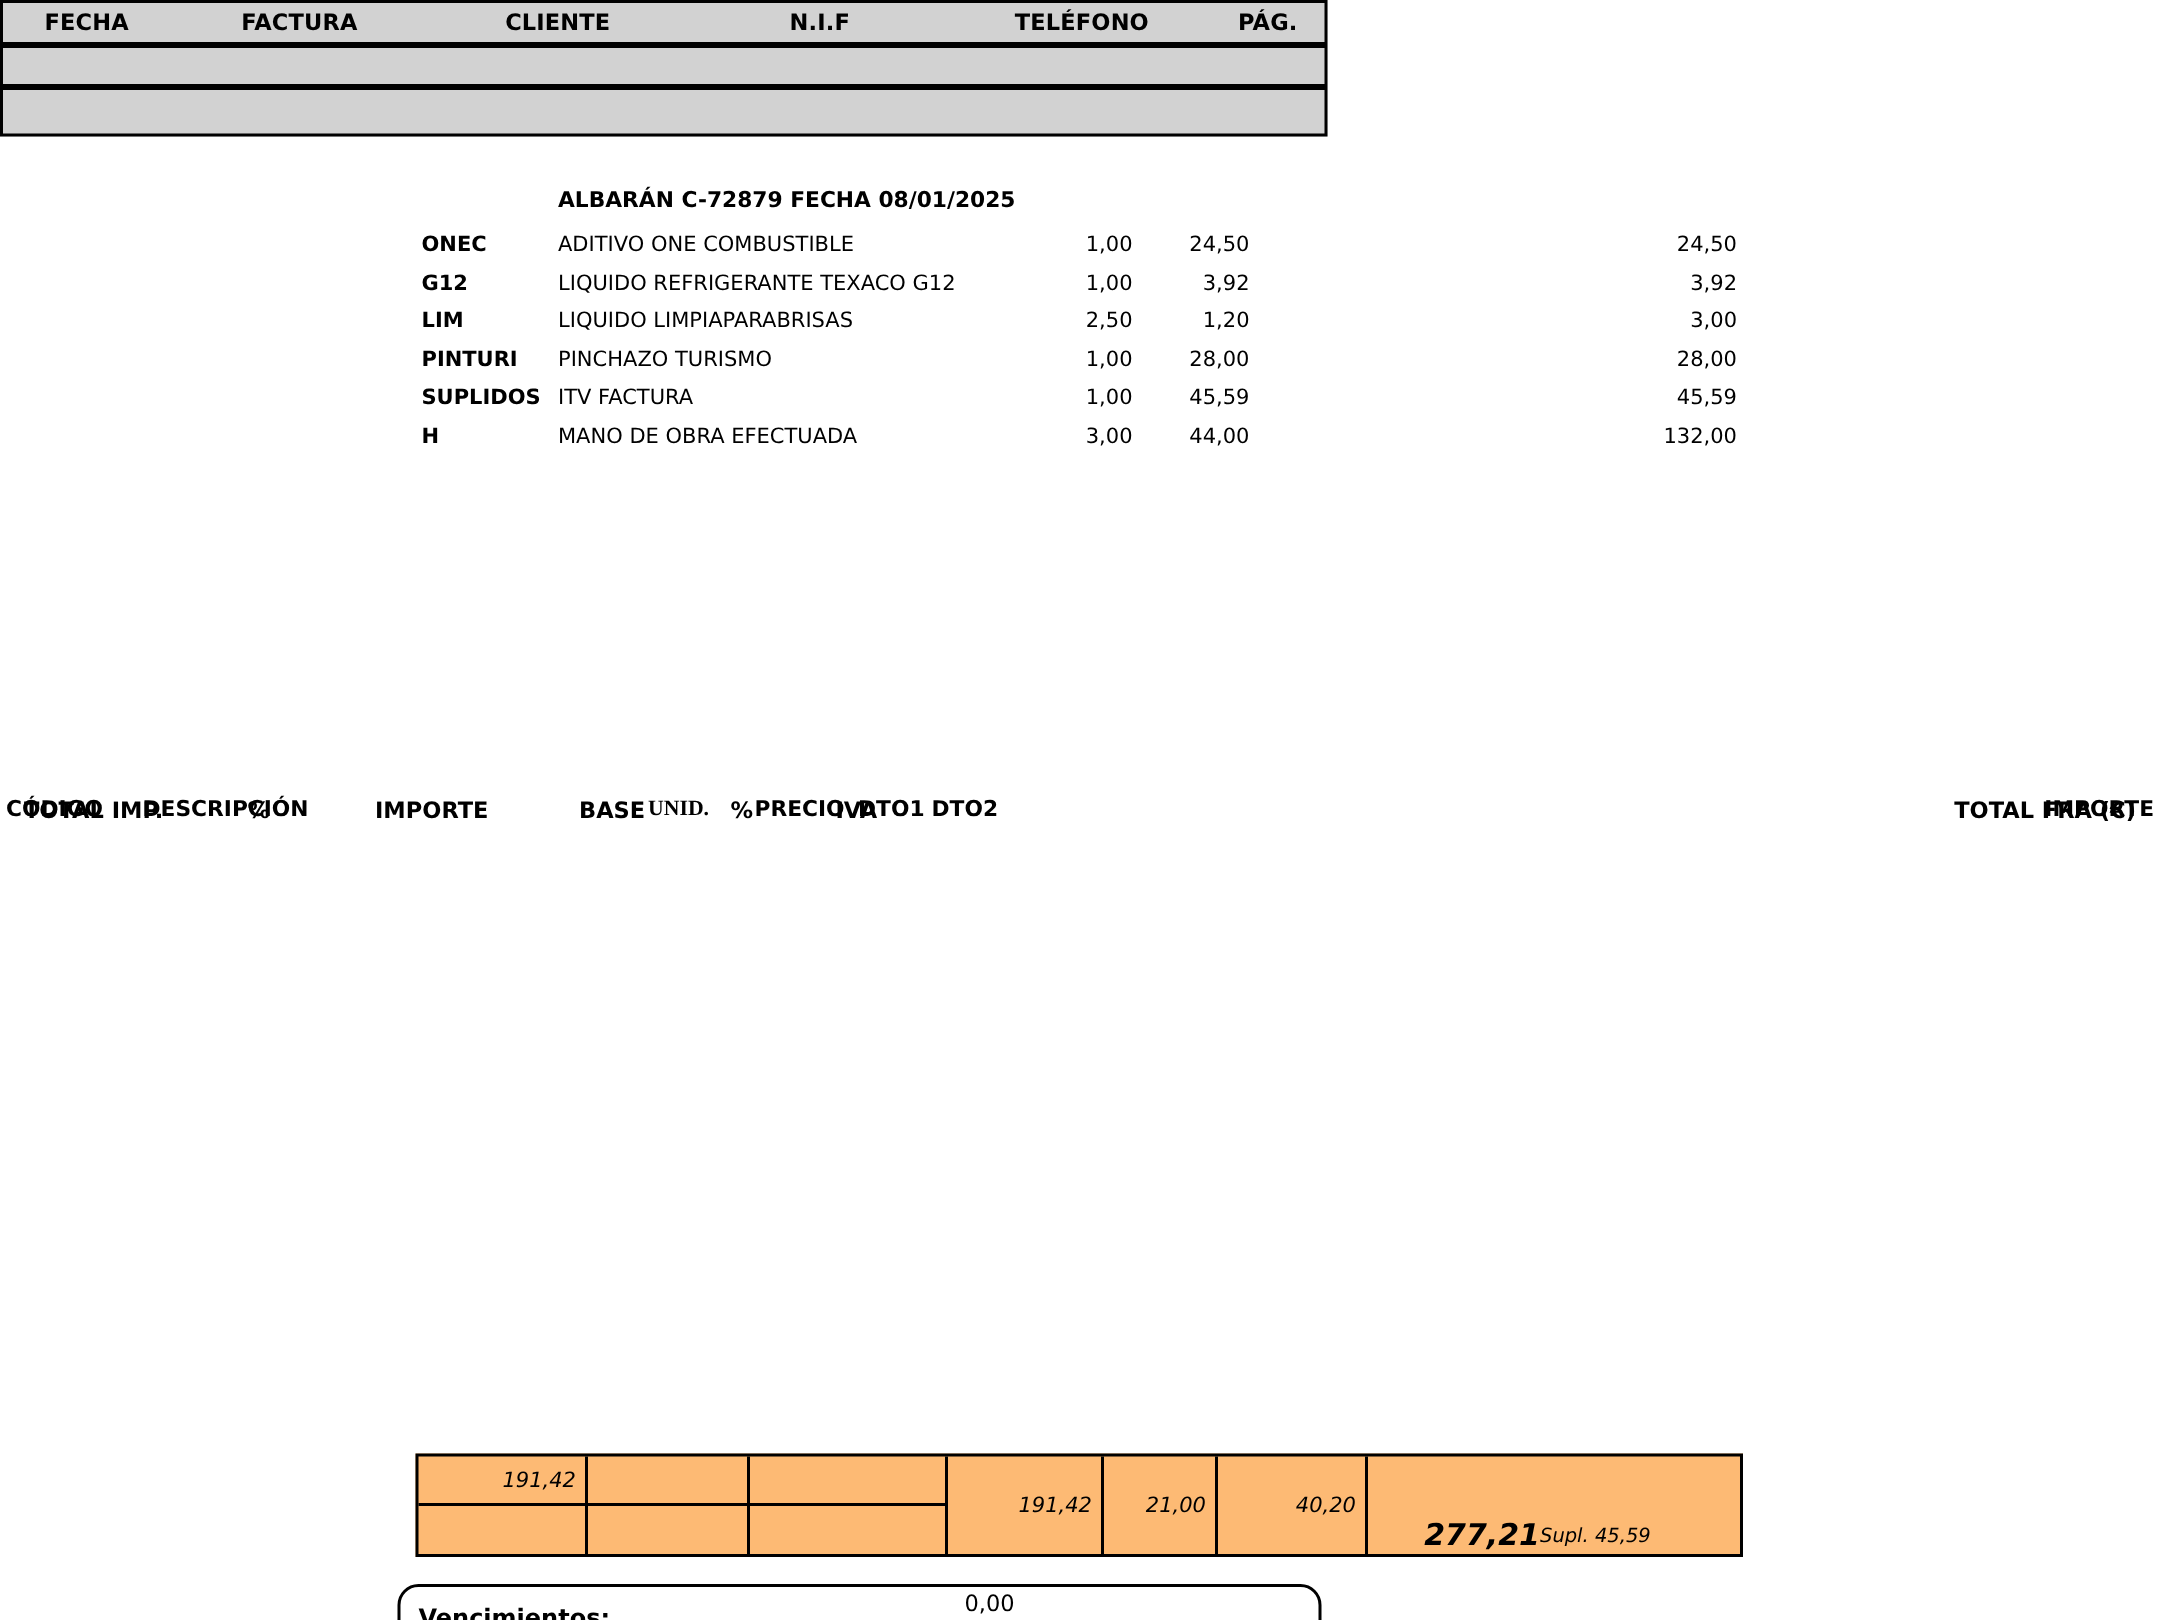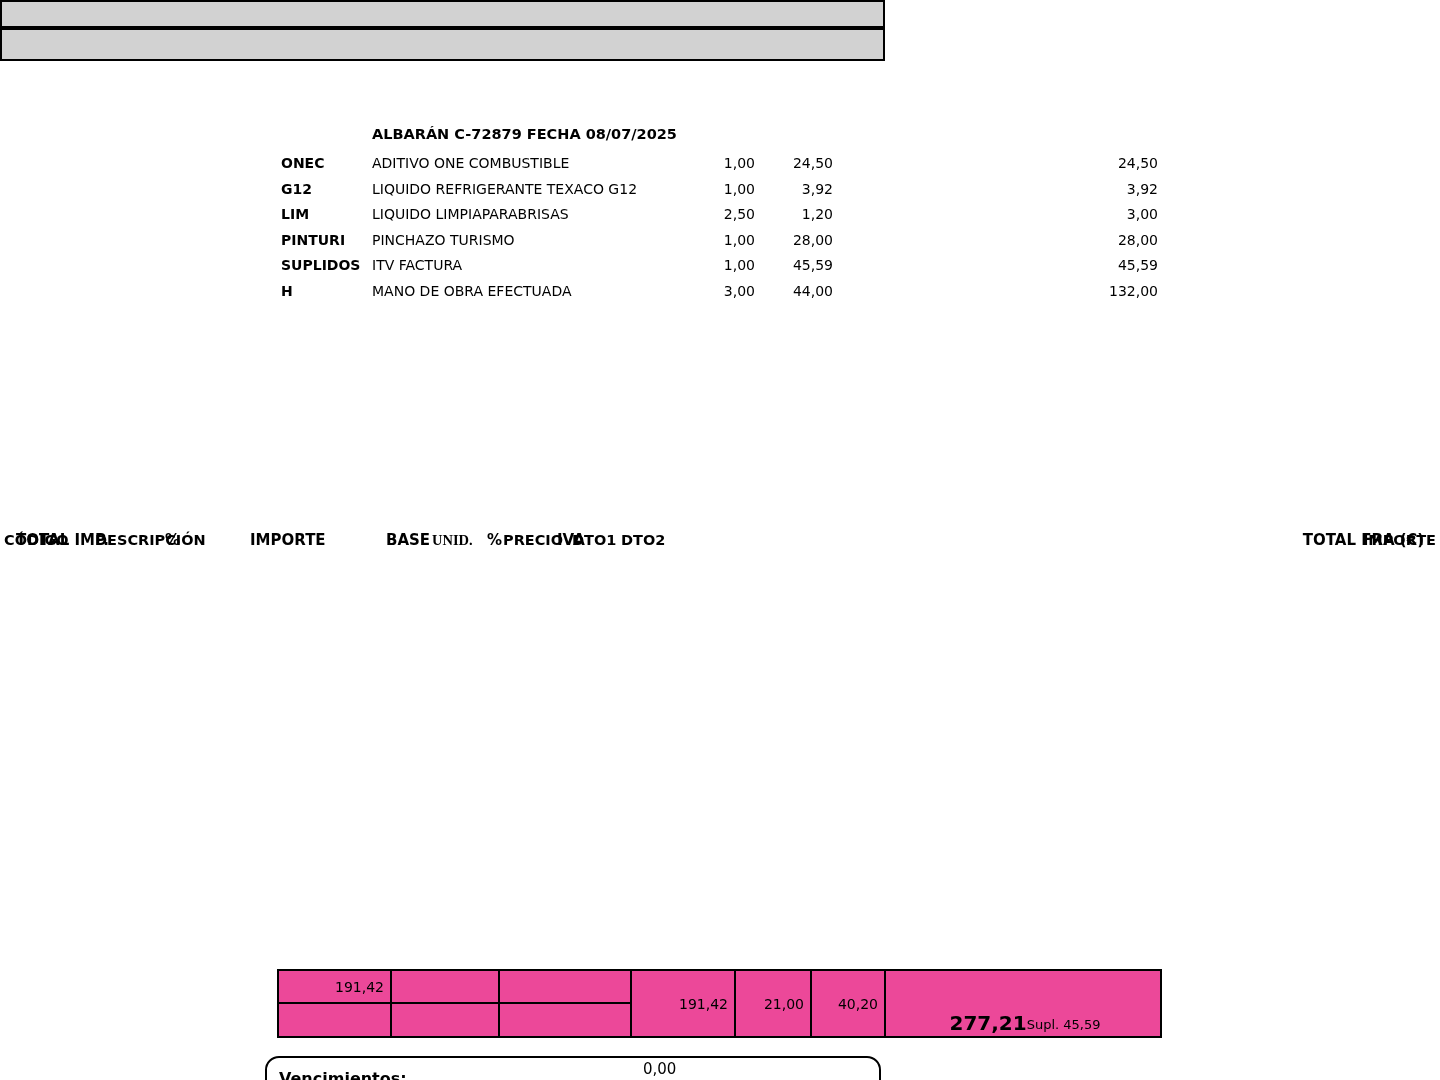--- a/index.html
+++ b/index.html
@@ -166,21 +166,22 @@
   #tb-totalfra { right: 16px; }
 
   #tot-grid {
     position: absolute;
     left: 277px;
     top: 969px;
     width: 885px;
     height: 69px;
     box-sizing: border-box;
     border: 2px solid #000000;
-    background: #ec4899;
+    background: #fdba74;
+    font-style: italic;
   }
   .tot-cell {
     position: absolute;
     box-sizing: border-box;
     border-right: 2px solid #000000;
     font-size: 14px;
     padding: 0 6px;
     display: flex;
     align-items: center;
     justify-content: flex-end;
@@ -188,21 +189,21 @@
   }
   .tot-cell.half-top    { top: 0;    height: 33px; border-bottom: 2px solid #000000; }
   .tot-cell.half-bottom { top: 33px; height: 32px; }
   .tot-cell.full        { top: 0;    height: 65px; }
 
   .col-a { left: 0px;   width: 113px; }
   .col-b { left: 113px; width: 108px; }
   .col-c { left: 221px; width: 132px; }
   .col-d { left: 353px; width: 104px; }
   .col-e { left: 457px; width: 76px;  }
-  .col-f { left: 495px; width: 112px;  }
+  .col-f { left: 521px; width: 112px;  }
 
   #tot-fra {
     position: absolute;
     left: 611px;
     top: 0;
     width: 270px;
     height: 65px;
     box-sizing: border-box;
     padding: 0 14px;
     display: flex;
@@ -256,34 +257,42 @@
     top: 4px;
     font-size: 15px;
     white-space: nowrap;
   }
 </style>
 </head>
 <body>
 
 <div class="page">
 
+  <div id="hdr-band" class="band">
+    <div class="band-cell c0">FECHA</div>
+    <div class="band-cell c1">FACTURA</div>
+    <div class="band-cell c2">CLIENTE</div>
+    <div class="band-cell c3">N.I.F</div>
+    <div class="band-cell c4">TELÉFONO</div>
+    <div class="band-cell c5">PÁG.</div>
+  </div>
 
 
   <div id="items-band" class="band">
     <div class="ib" id="ib-codigo">CÓDIGO</div>
     <div class="ib" id="ib-descripcion">DESCRIPCIÓN</div>
     <div class="ib" id="ib-unid">UNID.</div>
     <div class="ib" id="ib-precio">PRECIO</div>
     <div class="ib" id="ib-dto1">DTO1</div>
     <div class="ib" id="ib-dto2">DTO2</div>
     <div class="ib" id="ib-importe">IMPORTE</div>
   </div>
 
   <div id="items-body">
-    <div class="albaran-line">ALBARÁN C-72879 FECHA 08/07/2025</div>
+    <div class="albaran-line">ALBARÁN C-72879 FECHA 08/01/2025</div>
   <div class="item-row" style="top: 28px;">
         <div class="cell it-codigo">ONEC</div>
         <div class="cell it-desc">ADITIVO ONE COMBUSTIBLE</div>
         <div class="cell it-unid">1,00</div>
         <div class="cell it-precio">24,50</div>
         <div class="cell it-dto1"></div>
         <div class="cell it-dto2"></div>
         <div class="cell it-importe">24,50</div>
       </div>
       <div class="item-row" style="top: 53.5px;">

